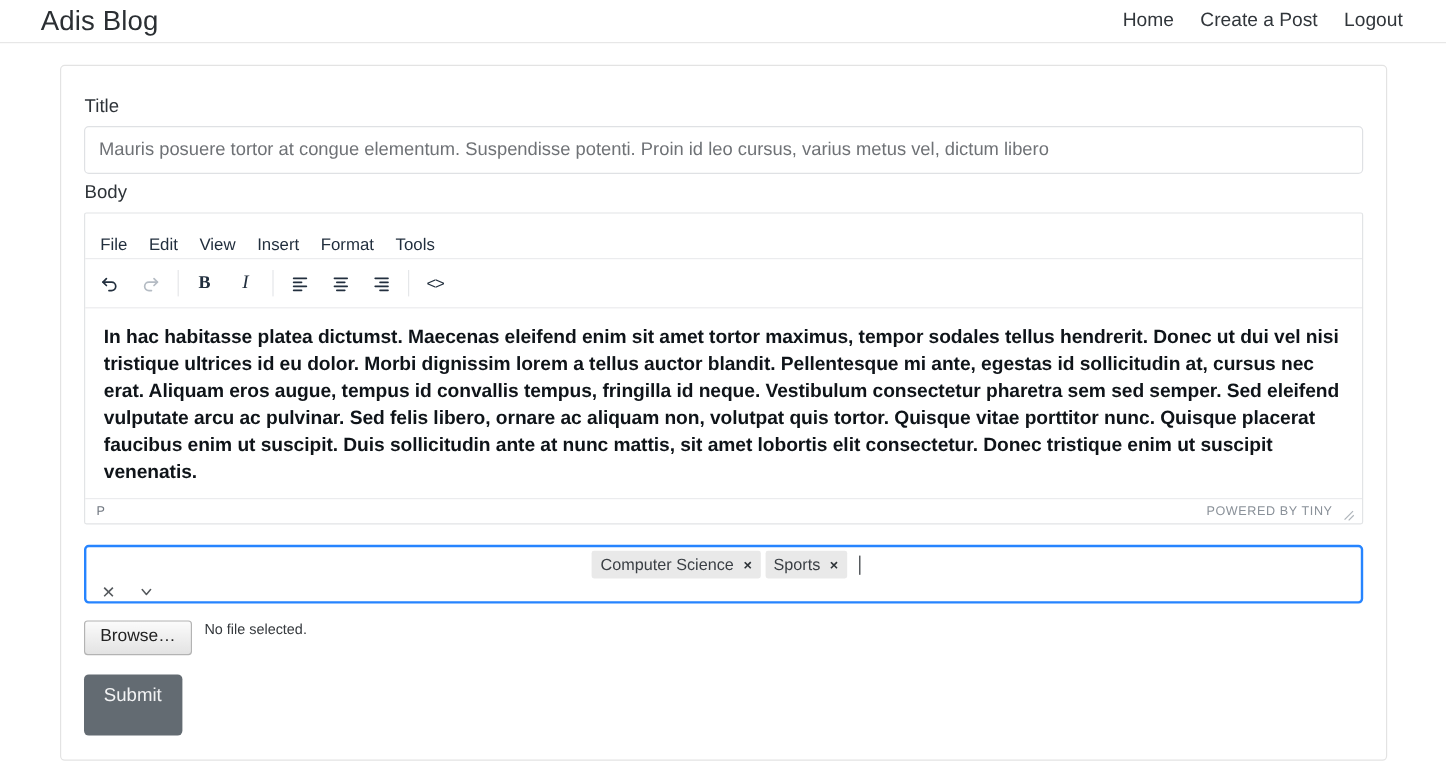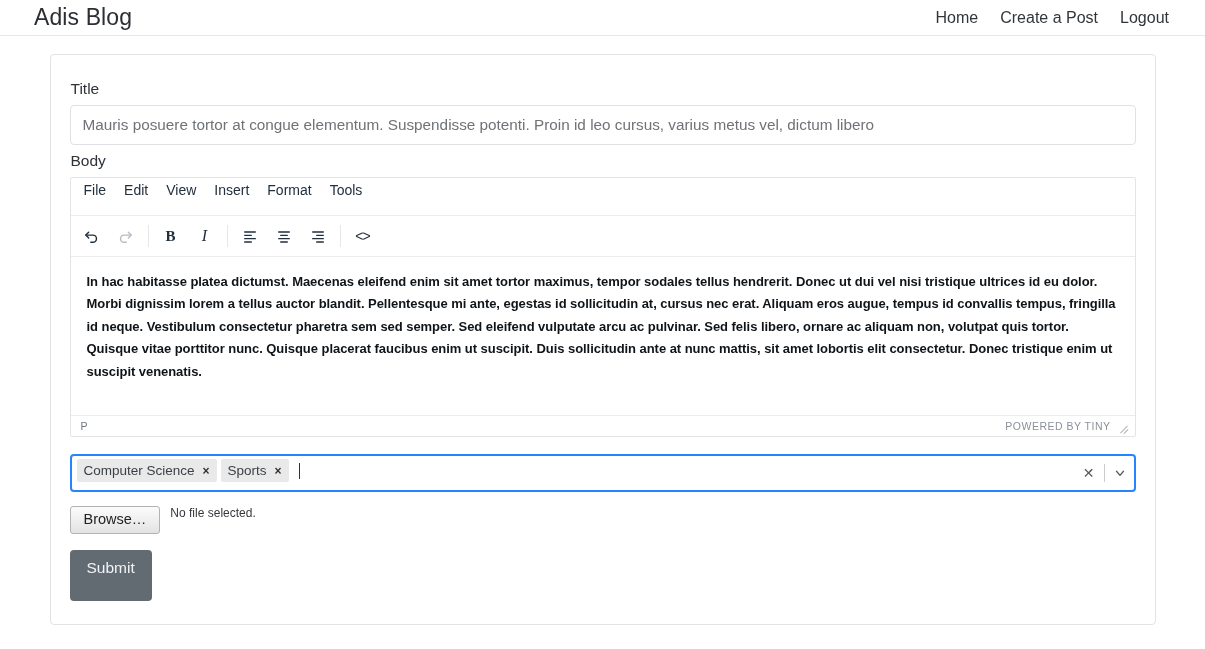--- a/index.html
+++ b/index.html
@@ -78,21 +78,21 @@
   }
 
   
   .editor {
     border: 1px solid #e2e4e6;
     border-radius: 2px;
     background: #fff;
   }
   .editor-menubar {
     display: flex;
-    align-items: flex-start;
+    align-items: flex-end;
     gap: 0px;
     height: 38px;
     padding: 0 4px;
     border-bottom: 1px solid #ebecee;
   }
   .menu-item {
     font-size: 14px;
     color: #222f3e;
     padding: 4px 9px;
     border-radius: 3px;
@@ -124,21 +124,21 @@
   .tb-btn .b { font-weight: bold; font-size: 15px; font-family: "Liberation Serif", serif;}
   .tb-btn .i { font-style: italic; font-size: 16px; font-family: "Liberation Serif", serif;}
   .tb-btn .code { font-size: 14px; font-family: "Liberation Sans", sans-serif; letter-spacing:-1px;}
 
   .editor-body {
     padding: 14px 16px 10px 16px;
     min-height: 158px;
   }
   .editor-body p {
     margin: 0;
-    font-size: 13px;
+    font-size: 16px;
     line-height: 22.4px;
     color: #0f1419;
     font-family: "Liberation Sans", sans-serif;
     font-weight: 600;
     letter-spacing: -0.05px;
   }
 
   .editor-status {
     display: flex;
     align-items: center;
@@ -169,26 +169,27 @@
     height: 1px;
     transform-origin: center;
   }
   .resize-grip::before { width: 10px; right: 0; bottom: 2px; transform: rotate(-45deg); }
   .resize-grip::after  { width: 6px;  right: 0; bottom: 0px; transform: rotate(-45deg); }
 
   
   .tags-wrap {
     margin-top: 17px;
     display: flex;
-    align-items: flex-start;
+    align-items: center;
     min-height: 38px;
     border: 2px solid #2684ff;
     border-radius: 4px;
     background: #fff;
     padding: 0 0 0 5px;
+    flex-direction: column;
   }
   .tags-values {
     display: flex;
     align-items: center;
     flex: 1 1 auto;
     gap: 4px;
     padding: 3px 0;
     flex-wrap: wrap;
   }
   .tag {

